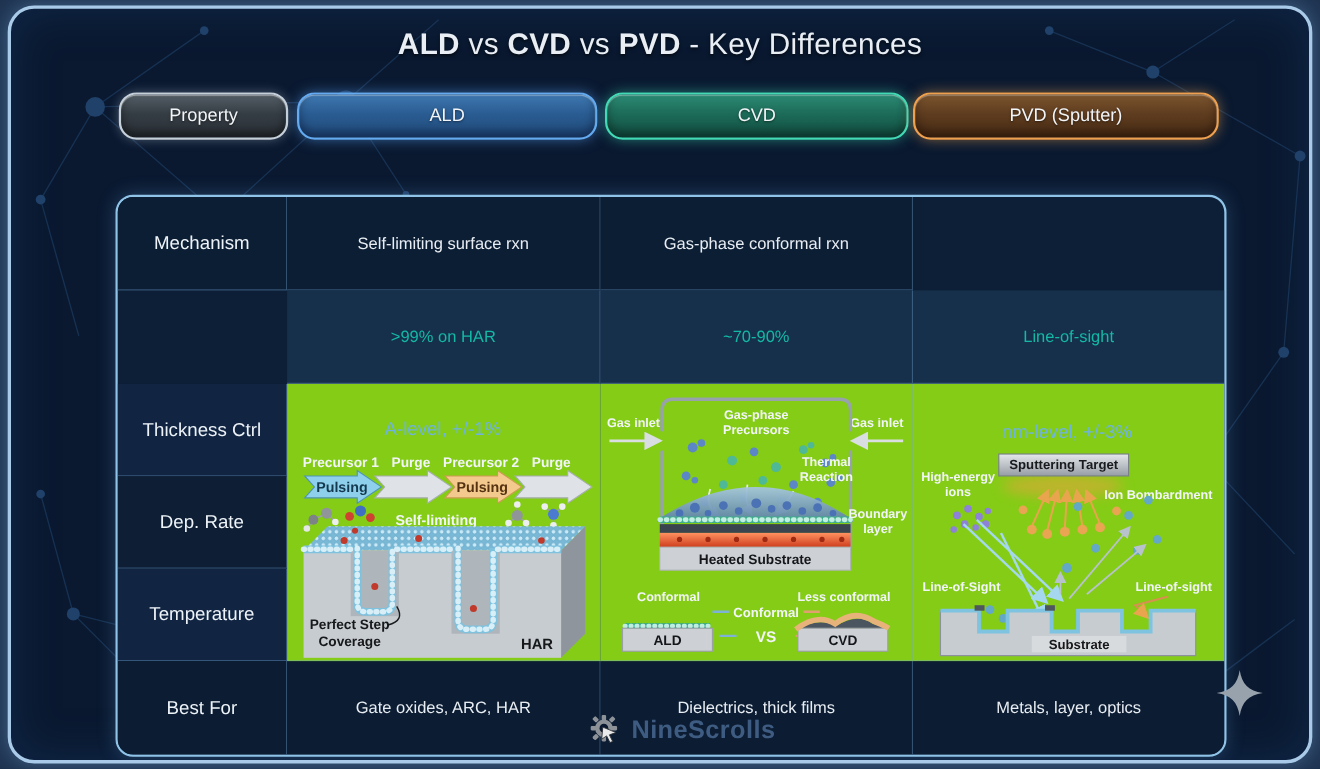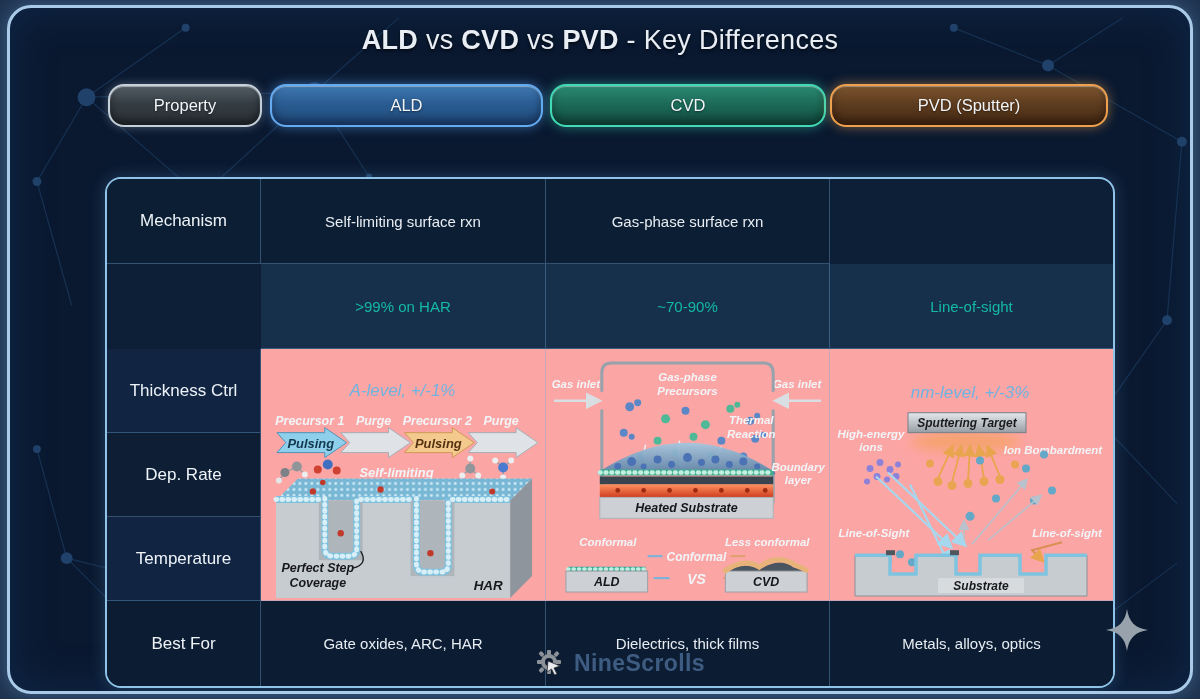--- a/index.html
+++ b/index.html
@@ -60,21 +60,21 @@
     text-align:center; box-sizing:border-box;
   }
   .cLast { border-right:none !important; }
   .rLast { border-bottom:none !important; }
   .bg1 { background:#0c1e34; }
   .bg2 { background:#16304b; }
   .bg3 { background:#112543; }
   .bg4 { background:#0d1e35; }
   .bg5 { background:#112543; }
   .bg6 { background:#0c1d33; }
-  .bgM { background:#fca5a5;font-style:italic; }
+  .bgM { background:#84cc16; }
   .plabel { font-size:17px; color:#eef3f8; }
   .val { font-size:15px; color:#e8edf3; }
   .accent { color:#14b8a6; }
   .merge { grid-row:3 / 6; padding:0; position:relative; }
   .merge svg { display:block; width:100%; height:100%; }
 
   .gc1{grid-column:1} .gc2{grid-column:2} .gc3{grid-column:3} .gc4{grid-column:4}
   .gr1{grid-row:1} .gr2{grid-row:2} .gr3{grid-row:3} .gr4{grid-row:4} .gr5{grid-row:5} .gr6{grid-row:6}
 
   svg text { font-family:"Liberation Sans", sans-serif; }
@@ -140,21 +140,21 @@
 
   <div class="btn" id="btn-property">Property</div>
   <div class="btn" id="btn-ald">ALD</div>
   <div class="btn" id="btn-cvd">CVD</div>
   <div class="btn" id="btn-pvd">PVD (Sputter)</div>
 
   <div class="table">
 
     <div class="cell bg1 gc1 gr1 plabel">Mechanism</div>
     <div class="cell bg1 gc2 gr1 val">Self-limiting surface rxn</div>
-    <div class="cell bg1 gc3 gr1 val">Gas-phase surface rxn</div>
+    <div class="cell bg1 gc3 gr1 val">Gas-phase conformal rxn</div>
 
     <div class="cell bg2 gc2 gr2 val accent">&gt;99% on HAR</div>
     <div class="cell bg2 gc3 gr2 val accent">~70-90%</div>
     <div class="cell bg2 gc4 gr2 val accent cLast">Line-of-sight</div>
 
     <div class="cell bg3 gc1 gr3 plabel">Thickness Ctrl</div>
     <div class="cell bg4 gc1 gr4 plabel">Dep. Rate</div>
     <div class="cell bg5 gc1 gr5 plabel">Temperature</div>
 
     <div class="cell bgM gc2 merge">
@@ -460,21 +460,21 @@
           <rect x="120" y="202" width="9" height="5" fill="#4e565e"></rect>
           <rect x="108" y="230" width="86" height="15" fill="#d8dbde"></rect>
           <text x="151" y="242" text-anchor="middle" font-size="12" font-weight="bold" fill="#17181a">Substrate</text>
         </g>
       </svg>
     </div>
 
     <div class="cell bg6 gc1 gr6 plabel rLast">Best For</div>
     <div class="cell bg6 gc2 gr6 val rLast">Gate oxides, ARC, HAR</div>
     <div class="cell bg6 gc3 gr6 val rLast">Dielectrics, thick films</div>
-    <div class="cell bg6 gc4 gr6 val rLast cLast">Metals, alloys, optics</div>
+    <div class="cell bg6 gc4 gr6 val rLast cLast">Metals, layer, optics</div>
   </div>
 
   <div class="footer">
     <svg width="30" height="30" viewBox="0 0 30 30">
       <g fill="#8d9298">
         <circle cx="14" cy="14" r="8"></circle>
         <rect x="12" y="2" width="4" height="5" rx="1"></rect>
           <rect x="12" y="21" width="4" height="5" rx="1"></rect>
         <rect x="2" y="12" width="5" height="4" rx="1"></rect>
           <rect x="21" y="12" width="5" height="4" rx="1"></rect>

